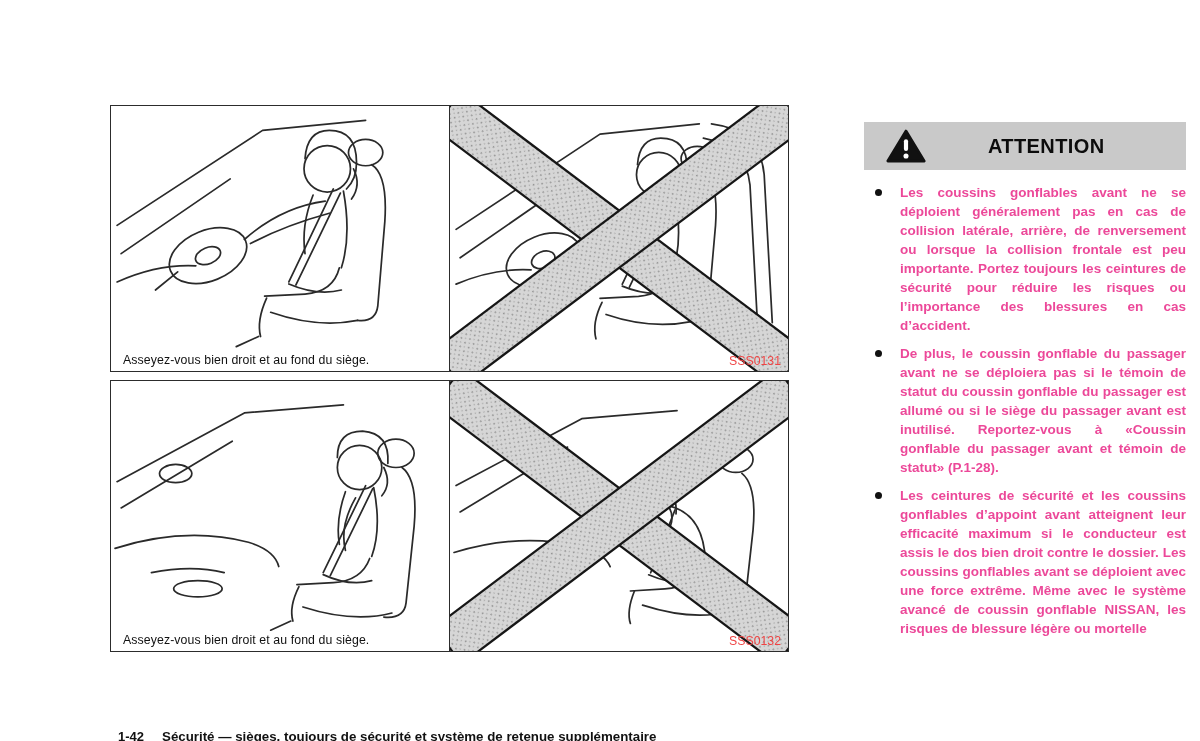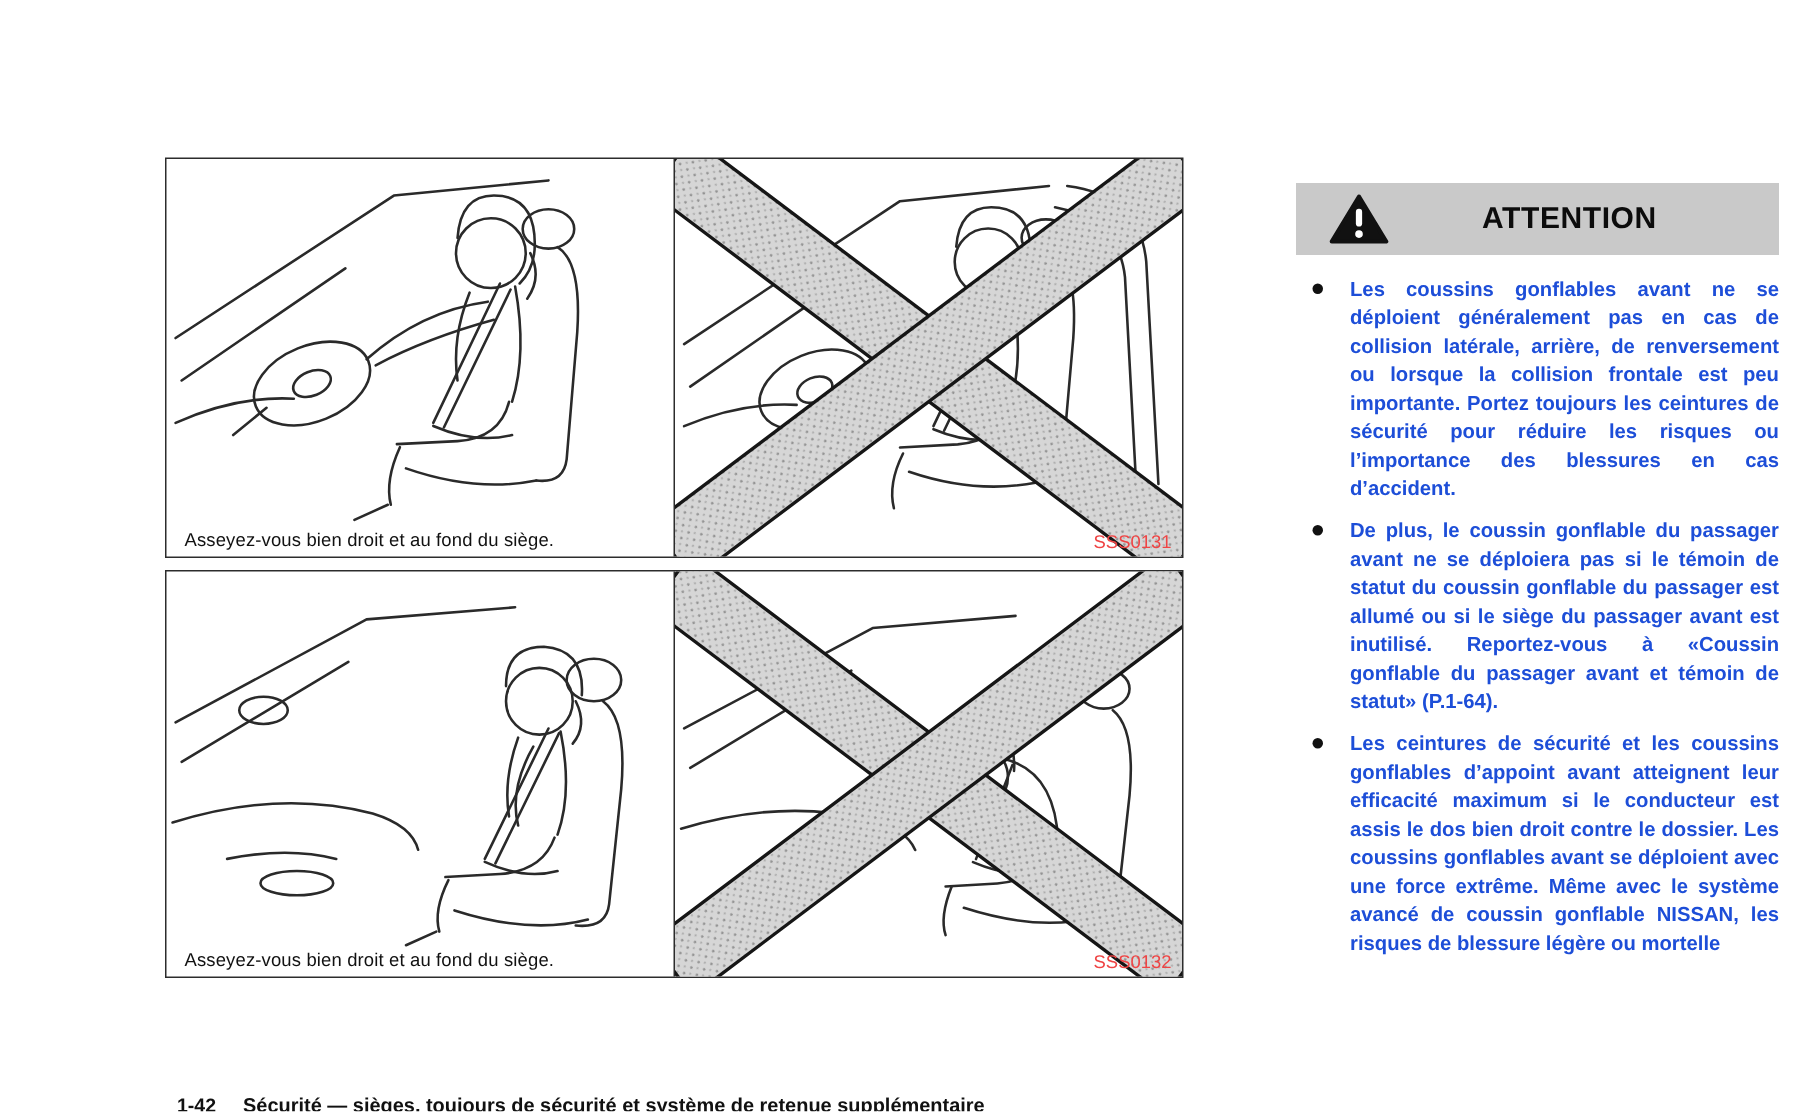--- a/index.html
+++ b/index.html
@@ -34,21 +34,21 @@
     height:48px; background:#c9c9c9; display:flex; align-items:center;
   }
   .warning-icon { margin-left:22px; display:flex; }
   .warning-title {
     margin-left:62px; font-size:20px; font-weight:700; letter-spacing:0.4px; color:#0c0c0c;
   }
   .warning-list { list-style:none; margin-top:13px; }
   .warning-item {
     position:relative; padding-left:36px; margin-bottom:9px;
     font-size:13.5px; font-weight:700; line-height:19px;
-    text-align:justify; color:#1d4ed8;
+    text-align:justify; color:#ec4899;
   }
   .bullet-dot {
     position:absolute; left:11px; top:6px; width:7px; height:7px;
     border-radius:50%; background:#111;
   }
 
   
   .footer {
     position:absolute; left:118px; top:729px;
     display:flex; align-items:flex-start; gap:18px;
@@ -222,21 +222,21 @@
       </span>
       <span class="warning-title">ATTENTION</span>
     </div>
     <ul class="warning-list">
       <li class="warning-item">
         <span class="bullet-dot"></span>
         <span>Les coussins gonflables avant ne se déploient généralement pas en cas de collision latérale, arrière, de renversement ou lorsque la collision frontale est peu importante. Portez toujours les ceintures de sécurité pour réduire les risques ou l’importance des blessures en cas d’accident.</span>
       </li>
       <li class="warning-item">
         <span class="bullet-dot"></span>
-        <span>De plus, le coussin gonflable du passager avant ne se déploiera pas si le témoin de statut du coussin gonflable du passager est allumé ou si le siège du passager avant est inutilisé. Reportez-vous à «Coussin gonflable du passager avant et témoin de statut» (P.1-64).</span>
+        <span>De plus, le coussin gonflable du passager avant ne se déploiera pas si le témoin de statut du coussin gonflable du passager est allumé ou si le siège du passager avant est inutilisé. Reportez-vous à «Coussin gonflable du passager avant et témoin de statut» (P.1-28).</span>
       </li>
       <li class="warning-item">
         <span class="bullet-dot"></span>
         <span>Les ceintures de sécurité et les coussins gonflables d’appoint avant atteignent leur efficacité maximum si le conducteur est assis le dos bien droit contre le dossier. Les coussins gonflables avant se déploient avec une force extrême. Même avec le système avancé de coussin gonflable NISSAN, les risques de blessure légère ou mortelle</span>
       </li>
     </ul>
   </div>
 
   <div class="footer">
     <span class="page-number">1-42</span>

